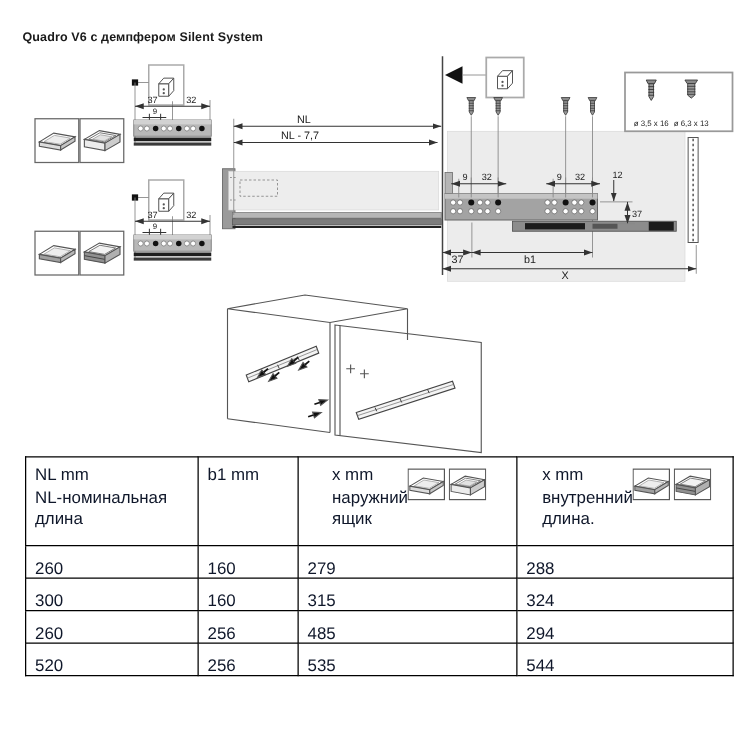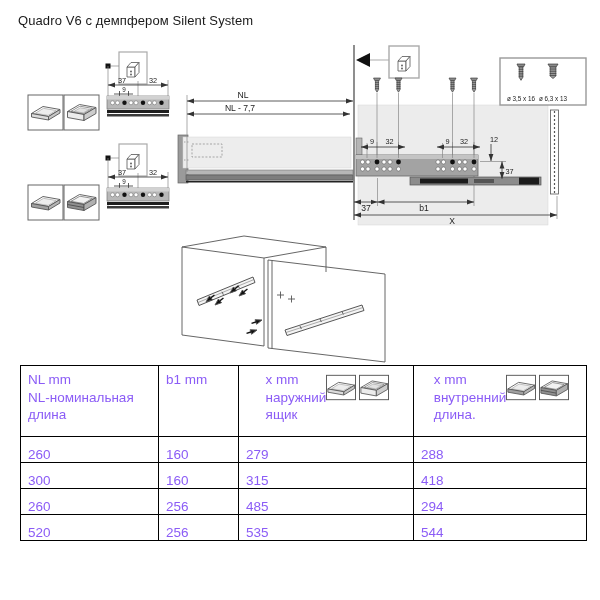--- a/index.html
+++ b/index.html
@@ -1,31 +1,31 @@
 <!DOCTYPE html>
 <html><head>
 <meta charset="utf-8">
 <style>
   html,body{margin:0;padding:0}
   body{width:600px;height:600px;background:#fff;position:relative;overflow:hidden;
        font-family:"Liberation Sans",sans-serif;color:#1a1a1a}
-  .title{position:absolute;left:18px;top:13px;font-size:13px;font-weight:400;letter-spacing:.1px}
+  .title{position:absolute;left:18px;top:25px;font-size:10px;font-weight:700;letter-spacing:.1px}
   #drawing{position:absolute;left:0;top:38px}
   svg text{font-family:"Liberation Sans",sans-serif;fill:#222}
   .t6{font-size:6.3px;text-anchor:middle}
   .t7{font-size:7.3px;text-anchor:middle}
   .t8{font-size:8.6px;text-anchor:middle}
   .ts{font-size:7.3px;text-anchor:start}
   .thin{stroke:#888;stroke-width:.7;fill:none}
   .dim{stroke:#333;stroke-width:.8;fill:none}
   .ibox{fill:#fff;stroke:#666;stroke-width:1}
   .persp{stroke:#555;stroke-width:.9;fill:none}
   table.dims{position:absolute;left:20px;top:365px;width:566px;border-collapse:collapse;table-layout:fixed}
   .dims th,.dims td{border:1.7px solid #000;font-weight:400;text-align:left;
-       padding:2px 4px 2px 7px;font-size:13.5px;color:#8b5cf6;overflow:hidden}
+       padding:2px 4px 2px 7px;font-size:13.5px;color:#0f172a;overflow:hidden}
   .dims thead tr{height:71px}
   .dims th{vertical-align:top;line-height:17.5px;padding-top:5px}
   .dims tbody tr{height:23px}
   .dims td{padding-top:10px;padding-bottom:0}
   .hwrap{display:flex;justify-content:center;align-items:flex-start}
   .hicons{display:flex;gap:3px;padding-top:3px;flex:0 0 auto}
   .hicon{width:30px;height:27px;display:block}
 </style>
 </head>
 <body>
@@ -355,21 +355,21 @@
     <tr>
       <td>260</td>
       <td>160</td>
       <td>279</td>
       <td>288</td>
     </tr>
     <tr>
       <td>300</td>
       <td>160</td>
       <td>315</td>
-      <td>418</td>
+      <td>324</td>
     </tr>
     <tr>
       <td>260</td>
       <td>256</td>
       <td>485</td>
       <td>294</td>
     </tr>
     <tr>
       <td>520</td>
       <td>256</td>

